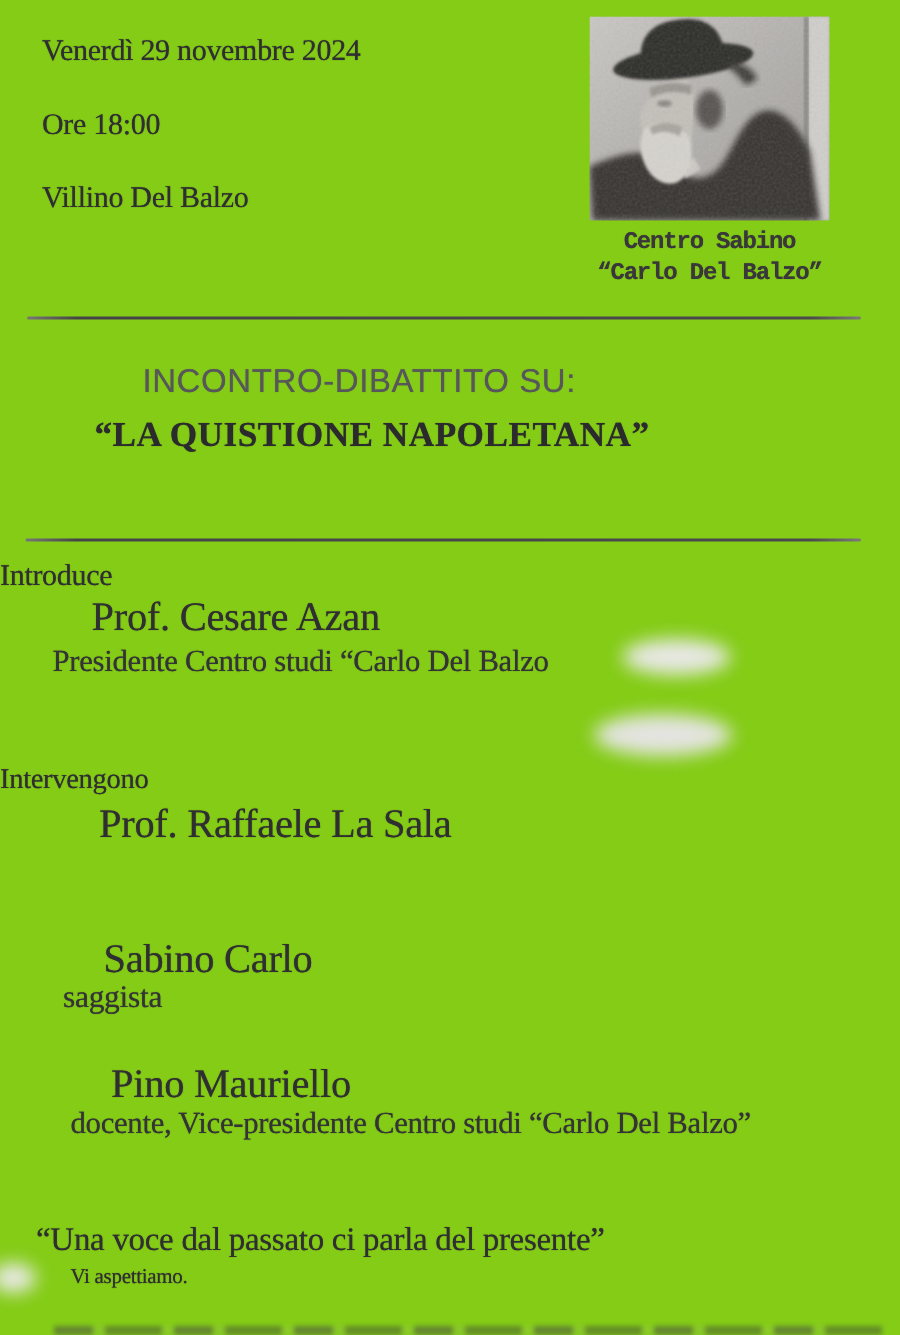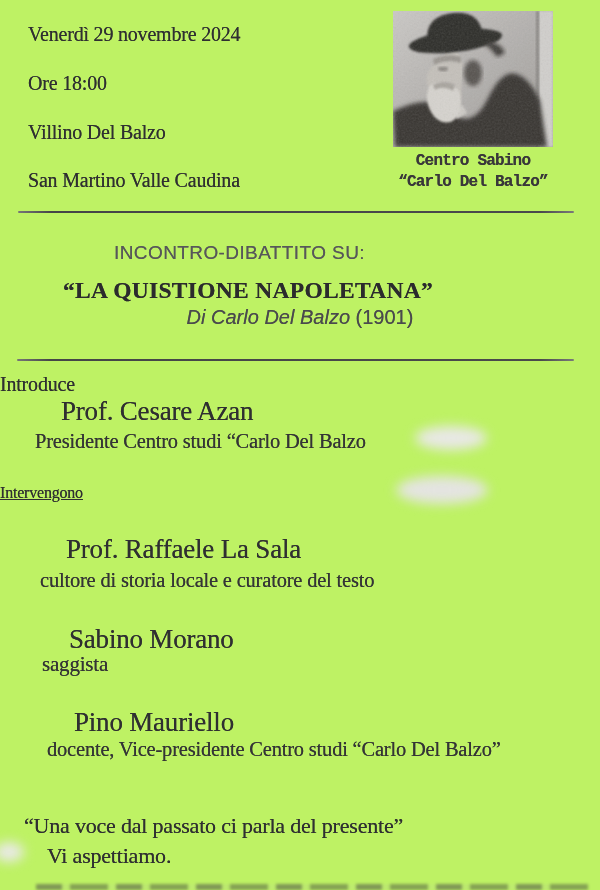--- a/index.html
+++ b/index.html
@@ -4,21 +4,21 @@
 <style>
   html,body{margin:0;padding:0;}
   body{
     width:600px;height:890px;
     background:#f2f2f0;
     font-family:"Liberation Serif", serif;
   }
   #page{
     position:relative;
     width:600px;height:890px;
-    background:#bef264;
+    background:#84cc16;
     overflow:hidden;
     color:#323234;
   }
   .abs{position:absolute;white-space:nowrap;}
   .serif{
     font-family:"Liberation Serif", serif;
     color:#2f2f31;
     text-shadow:0 0 .6px rgba(47,47,49,.85);
     letter-spacing:-.2px;
     line-height:1;
@@ -51,51 +51,51 @@
   .rule{
     height:2.4px;border-radius:1px;
     background:linear-gradient(90deg,#777 0%,#454547 6%,#4a4a4c 94%,#7a7a7a 100%);
     filter:blur(.3px);
   }
   .rule1{left:18px;top:211px;width:556px;}
   .rule2{left:17px;top:359px;width:557px;}
   
   .kicker{
     left:0;top:243px;width:479px;text-align:center;
-    font-size:19px;letter-spacing:.4px;color:#57575a;
+    font-size:22px;letter-spacing:.4px;color:#57575a;
     text-shadow:0 0 .5px rgba(87,87,90,.8);
   }
   .maintitle{
     left:0;top:279px;width:496px;text-align:center;
     font-size:23.5px;font-weight:bold;letter-spacing:.3px;color:#2b2b2d;
   }
   .authorline{
     left:0;top:307px;width:600px;text-align:center;
     font-size:20px;color:#4a4a4d;
     text-shadow:0 0 .5px rgba(74,74,77,.8);
   }
   .authorline .it{font-style:italic;}
   
   .seclabel{width:590px;left:0;text-align:left;}
   .sec-introduce{top:374px;font-size:20px;}
-  .sec-intervengono{top:485px;font-size:16px;text-decoration:underline;}
+  .sec-intervengono{top:510px;font-size:19px;}
   
   .sp-name{font-size:27px;margin-left:27px;}
   .sp-role{font-size:20.5px;color:#343436;}
   .n-azan{left:34px;top:398px;}
   .r-azan{left:35px;top:431px;}
   .n-lasala{left:39px;top:536px;}
   .r-lasala{left:40px;top:570px;}
   .n-morano{left:42px;top:626px;}
   .r-morano{left:42px;top:654px;font-size:21px;}
   .n-mauriello{left:47px;top:709px;font-family:Liberation Serif, serif;}
   .r-mauriello{left:47px;top:739px;}
   
   .quote{left:24px;top:815px;font-size:22px;}
-  .signoff{left:47px;top:845px;font-size:22px;text-align:right;}
+  .signoff{left:47px;top:845px;font-size:14px;text-align:right;}
   
   .smudge{
     position:absolute;border-radius:50%;
     filter:blur(6px);
   }
   .sm1{left:415px;top:426px;width:72px;height:24px;background:#e8e8e5;}
   .sm2{left:396px;top:476px;width:92px;height:28px;background:#e4e4e1;}
   .sm3{left:-6px;top:842px;width:30px;height:20px;background:#e9e9e6;}
   .cutoff{
     position:absolute;left:36px;top:884px;width:552px;height:6px;
@@ -107,21 +107,20 @@
   }
 </style>
 </head>
 <body>
 
 <div id="page">
 
   <div class="abs serif hline h-date">Venerdì 29 novembre 2024</div>
   <div class="abs serif hline h-time">Ore 18:00</div>
   <div class="abs serif hline h-venue">Villino Del Balzo</div>
-  <div class="abs serif hline h-city">San Martino Valle Caudina</div>
 
   <div class="abs photo">
     <svg viewBox="0 0 160 136" width="160" height="136">
       <defs>
         <linearGradient id="pbg" x1="0" y1="0" x2="1" y2="1">
           <stop offset="0" stop-color="#cccac7"></stop>
           <stop offset="0.55" stop-color="#b2afac"></stop>
           <stop offset="1" stop-color="#9e9b98"></stop>
         </linearGradient>
         <filter id="b1">
@@ -165,36 +164,32 @@
 
   <div class="abs caption">
     <div>Centro Sabino</div>
     <div>“Carlo Del Balzo”</div>
   </div>
 
   <div class="abs rule rule1"></div>
 
   <div class="abs sans kicker">INCONTRO-DIBATTITO SU:</div>
   <div class="abs serif maintitle">“LA QUISTIONE NAPOLETANA”</div>
-  <div class="abs sans authorline">
-    <span class="it">Di Carlo Del Balzo</span><span> (1901)</span>
-  </div>
 
   <div class="abs rule rule2"></div>
 
   <div class="abs serif seclabel sec-introduce">Introduce</div>
   <div class="abs serif sp-name n-azan">Prof. Cesare Azan</div>
   <div class="abs serif sp-role r-azan">Presidente Centro studi “Carlo Del Balzo</div>
 
   <div class="abs serif seclabel sec-intervengono">Intervengono</div>
 
   <div class="abs serif sp-name n-lasala">Prof. Raffaele La Sala</div>
-  <div class="abs serif sp-role r-lasala">cultore di storia locale e curatore del testo</div>
-
-  <div class="abs serif sp-name n-morano">Sabino Morano</div>
+
+  <div class="abs serif sp-name n-morano">Sabino Carlo</div>
   <div class="abs serif sp-role r-morano">saggista</div>
 
   <div class="abs serif sp-name n-mauriello">Pino Mauriello</div>
   <div class="abs serif sp-role r-mauriello">docente, Vice-presidente Centro studi “Carlo Del Balzo”</div>
 
   <div class="abs serif quote">“Una voce dal passato ci parla del presente”</div>
   <div class="abs serif signoff">Vi aspettiamo.</div>
 
   <div class="smudge sm1"></div>
   <div class="smudge sm2"></div>

